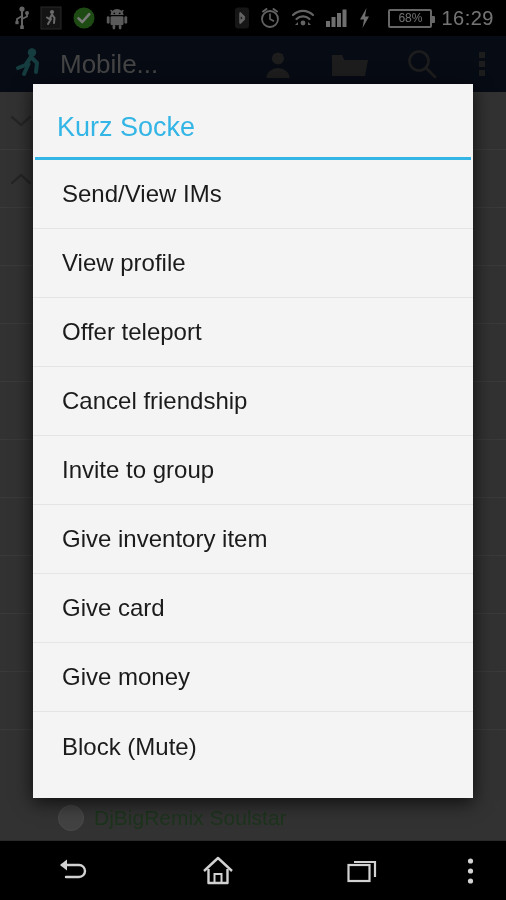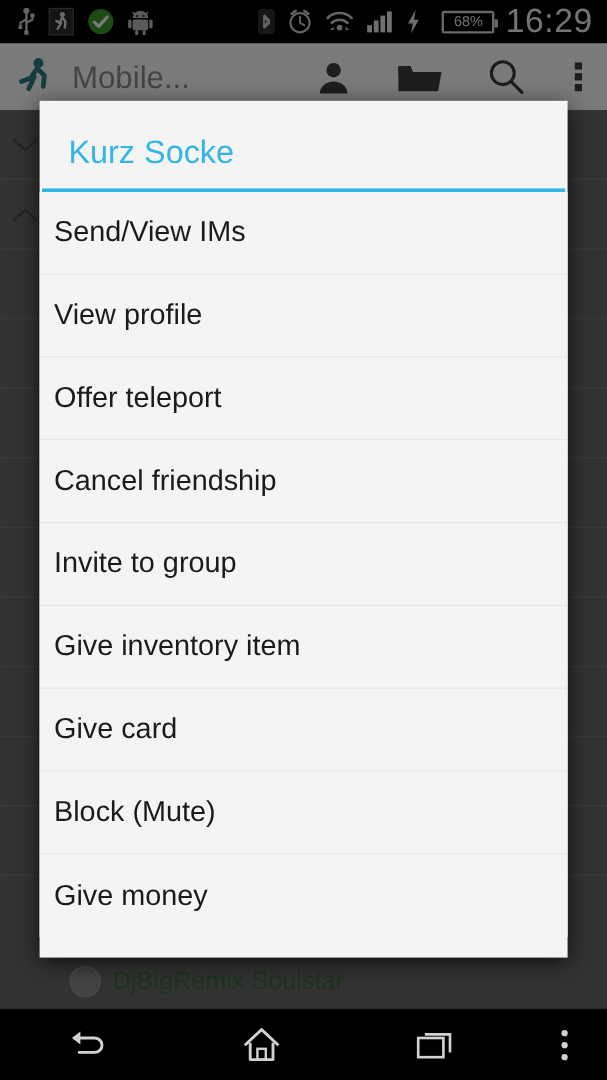--- a/index.html
+++ b/index.html
@@ -19,42 +19,42 @@
   #statusbar {
     position: absolute; left: 0; top: 0;
     width: 506px; height: 36px;
     background: #000;
     display: flex; align-items: center;
   }
   .sb-left { display: flex; align-items: center; gap: 10px; padding-left: 14px; }
   .sb-right { display: flex; align-items: center; gap: 9px; margin-left: auto; padding-right: 12px; }
   .sb-icon { display: block; }
   .sb-clock {
-    color: #f2f2f2; font-size: 28px; letter-spacing: 0.5px;
+    color: #f2f2f2; font-size: 20px; letter-spacing: 0.5px;
     font-family: "Liberation Sans", sans-serif;
   }
   .batt-wrap { display: flex; align-items: center; gap: 17px; }
   .batt-box {
     position: relative;
     border: 2px solid #d8d8d8;
     border-radius: 2px;
     height: 19px; min-width: 44px;
     display: flex; align-items: center; justify-content: center;
   }
   .batt-box::after {
     content: ""; position: absolute; right: -5px; top: 5px;
     width: 3px; height: 7px; background: #d8d8d8; border-radius: 0 1px 1px 0;
   }
   .batt-text { color: #e8e8e8; font-size: 12px; line-height: 1; padding: 0 3px; }
 
   
   #actionbar {
     position: absolute; left: 0; top: 36px;
     width: 506px; height: 56px;
-    background: #ffffff;
+    background: #0f172a;
     display: flex; align-items: center;
   }
   #actionbar .ab-logo { margin-left: 14px; width: 32px; height: 34px; }
   #actionbar .ab-title {
     color: #8e8e8e; font-size: 26px; margin-left: 14px;
     white-space: nowrap; overflow: hidden;
   }
   .ab-actions { margin-left: auto; display: flex; align-items: center; }
   .ab-btn {
     width: 72px; height: 56px;
@@ -111,21 +111,21 @@
     height: 73px;
   }
   #title-rule {
     height: 3px; background: #33b5e5;
     margin: 0 2px;
   }
   #menu-list { }
   .menu-item {
     height: 69px;
     display: flex; align-items: center;
-    padding-left: 12px;
+    padding-left: 29px;
     color: #1b1b1b;
     font-size: 24px;
     border-bottom: 1px solid #e4e4e4;
     background: #f4f4f4;
   }
   .menu-item:last-child { border-bottom: none; }
 
   
   #navbar {
     position: absolute; left: 0; bottom: 0;
@@ -284,22 +284,22 @@
     <div id="dialog-title">Kurz Socke</div>
     <div id="title-rule"></div>
     <div id="menu-list">
       <div class="menu-item">Send/View IMs</div>
       <div class="menu-item">View profile</div>
       <div class="menu-item">Offer teleport</div>
       <div class="menu-item">Cancel friendship</div>
       <div class="menu-item">Invite to group</div>
       <div class="menu-item">Give inventory item</div>
       <div class="menu-item">Give card</div>
+      <div class="menu-item">Give money</div>
       <div class="menu-item">Block (Mute)</div>
-      <div class="menu-item">Give money</div>
     </div>
   </div>
 
   <div id="navbar">
     <div class="nav-btn">
       <svg width="34" height="30" viewBox="0 0 34 30">
         <path d="M10 21 L23 21 a6 6 0 0 0 0 -12 L6 9" stroke="#d2d2d2" stroke-width="2.4" fill="none" stroke-linecap="round"></path>
         <path d="M11 3.5 L4 9 L11 14.5 Z" fill="#d2d2d2"></path>
       </svg>
     </div>

